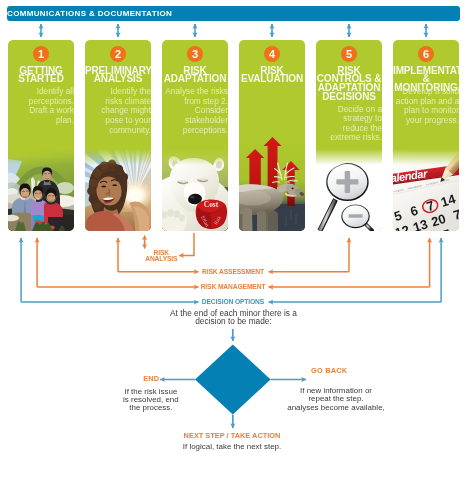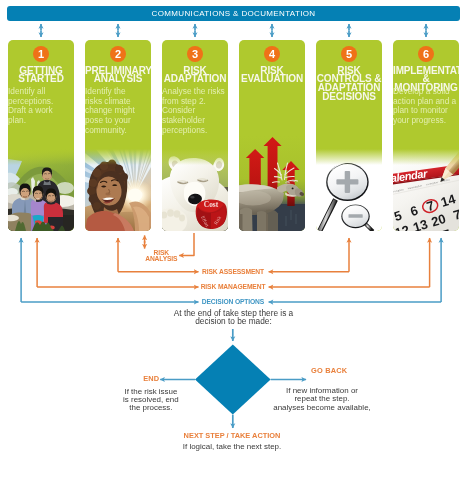--- a/index.html
+++ b/index.html
@@ -5,36 +5,36 @@
   html,body{margin:0;padding:0;}
   body{width:471px;height:494px;background:#ffffff;
        font-family:"Liberation Sans",sans-serif;overflow:hidden;position:relative;}
   .stage{position:absolute;left:0;top:0;width:471px;height:494px;}
   .clipbottom{position:absolute;left:0;top:452px;width:471px;height:42px;background:#ffffff;z-index:50;}
 
   
   .banner{position:absolute;left:7px;top:6px;width:453px;height:15px;
           background:#0580b4;border-radius:3px;}
   .banner-label{position:absolute;left:0;top:0;width:100%;height:19px;
-          line-height:15px;text-align:center;color:#fff;font-size:8px;
-          font-weight:normal;letter-spacing:.35px;}
+          line-height:15px;color:#fff;font-size:8px;
+          font-weight:bold;letter-spacing:.35px;}
 
   
   .col{position:absolute;top:40px;width:66px;height:191px;}
   .card{position:absolute;left:0;top:0;width:66px;height:191px;border-radius:5px;overflow:hidden;
         background:#afc92e;}
   .fade{position:absolute;left:0;top:109px;width:66px;height:16px;
         background:linear-gradient(to bottom,#afc92e 0%,rgba(175,201,46,0) 100%);
         pointer-events:none;}
   .num{position:absolute;left:50%;top:6px;margin-left:-8px;
        width:16px;height:16px;border-radius:50%;background:#ef7218;color:#fff;
        font-size:11px;font-weight:bold;line-height:16.5px;text-align:center;}
   .title{position:absolute;left:0px;top:26.6px;width:66px;text-align:center;color:#f6f7ea;
          font-size:10px;font-weight:bold;line-height:8.7px;letter-spacing:-.15px;}
-  .body{position:absolute;left:0px;width:66px;text-align:left;color:#e3eeae;
+  .body{position:absolute;left:0px;width:66px;text-align:right;color:#e3eeae;
         font-size:8.3px;line-height:9.65px;white-space:nowrap;}
   .photo{position:absolute;left:0;top:109px;width:66px;height:82px;overflow:hidden;}
   .photo svg{display:block;}
 
   
   .flowlabel{position:absolute;font-size:6.7px;font-weight:bold;letter-spacing:-0.12px;white-space:nowrap;}
   .orange{color:#e9803c;}
   .blue{color:#3f96c4;}
 
   
@@ -530,20 +530,26 @@
  <path d="M15 22 C19 15 28 11.5 36 12.5 C27 14 19.5 17 15 22 Z" fill="#ffffff" opacity="0.9"></path>
 </svg>
           </div>
        <div class="fade" style="top:109px;height:16px"></div>
        <div class="num">5</div>
        <div class="title">
             <div>RISK</div>
             <div>CONTROLS &amp;</div>
             <div>ADAPTATION</div>
             <div>DECISIONS</div>
+          </div>
+       <div class="body" style="top:64.5px">
+            <div>Decide on a</div>
+            <div>strategy to</div>
+            <div>reduce the</div>
+            <div>extreme risks.</div>
           </div>
      </div>
       </div>
       <div class="col" style="left: 393px;">
         <div class="card">
        <div class="photo" style="top:109px;height:82px" id="photo6">
 <svg width="66" height="82" viewBox="0 0 66 82">
  <defs>
   <linearGradient id="pg6" x1="0.1" y1="0" x2="0.6" y2="1">
    <stop offset="0%" stop-color="#ffffff"></stop>
@@ -624,33 +630,33 @@
 
   <div class="flowlabel orange" style="left:143.3px;top:250.0px;width:36px;text-align:center;line-height:6.2px">
     <div>RISK</div>
     <div>ANALYSIS</div>
   </div>
   <div class="flowlabel orange" style="left:0px;top:268.2px;width:466px;text-align:center">RISK ASSESSMENT</div>
   <div class="flowlabel orange" style="left:0px;top:283.4px;width:466px;text-align:center">RISK MANAGEMENT</div>
   <div class="flowlabel blue" style="left:0px;top:298.4px;width:466px;text-align:center">DECISION OPTIONS</div>
 
   <div class="dtext" style="left:0px;top:308.9px;width:467px">
-    <div>At the end of take step there is a</div>
+    <div>At the end of each minor there is a</div>
     <div>decision to be made:</div>
   </div>
 
   <div class="dlabel orange" style="left:143.2px;top:374.2px;width:15px;text-align:center">END</div>
   <div class="dsmall" style="left:105.9px;top:387.7px;width:90px">
     <div>If the risk issue</div>
     <div>is resolved, end</div>
     <div>the process.</div>
   </div>
 
   <div class="dlabel orange" style="left:311.0px;top:366px;width:40px">GO BACK</div>
-  <div class="dsmall" style="left:256px;top:387.2px;width:132px">
+  <div class="dsmall" style="left:270px;top:387.2px;width:132px">
     <div>If new information or</div>
     <div>repeat the step.</div>
     <div>analyses become available,</div>
   </div>
 
   <div class="dlabel orange" style="left:0px;top:431.0px;width:464px;text-align:center;letter-spacing:0px">NEXT STEP / TAKE ACTION</div>
   <div class="dsmall" style="left:0px;top:443.4px;width:464px">If logical, take the next step.</div>
 
   <div class="footer">
     <div class="fl" style="left:4px;top:0px">자료:</div>

